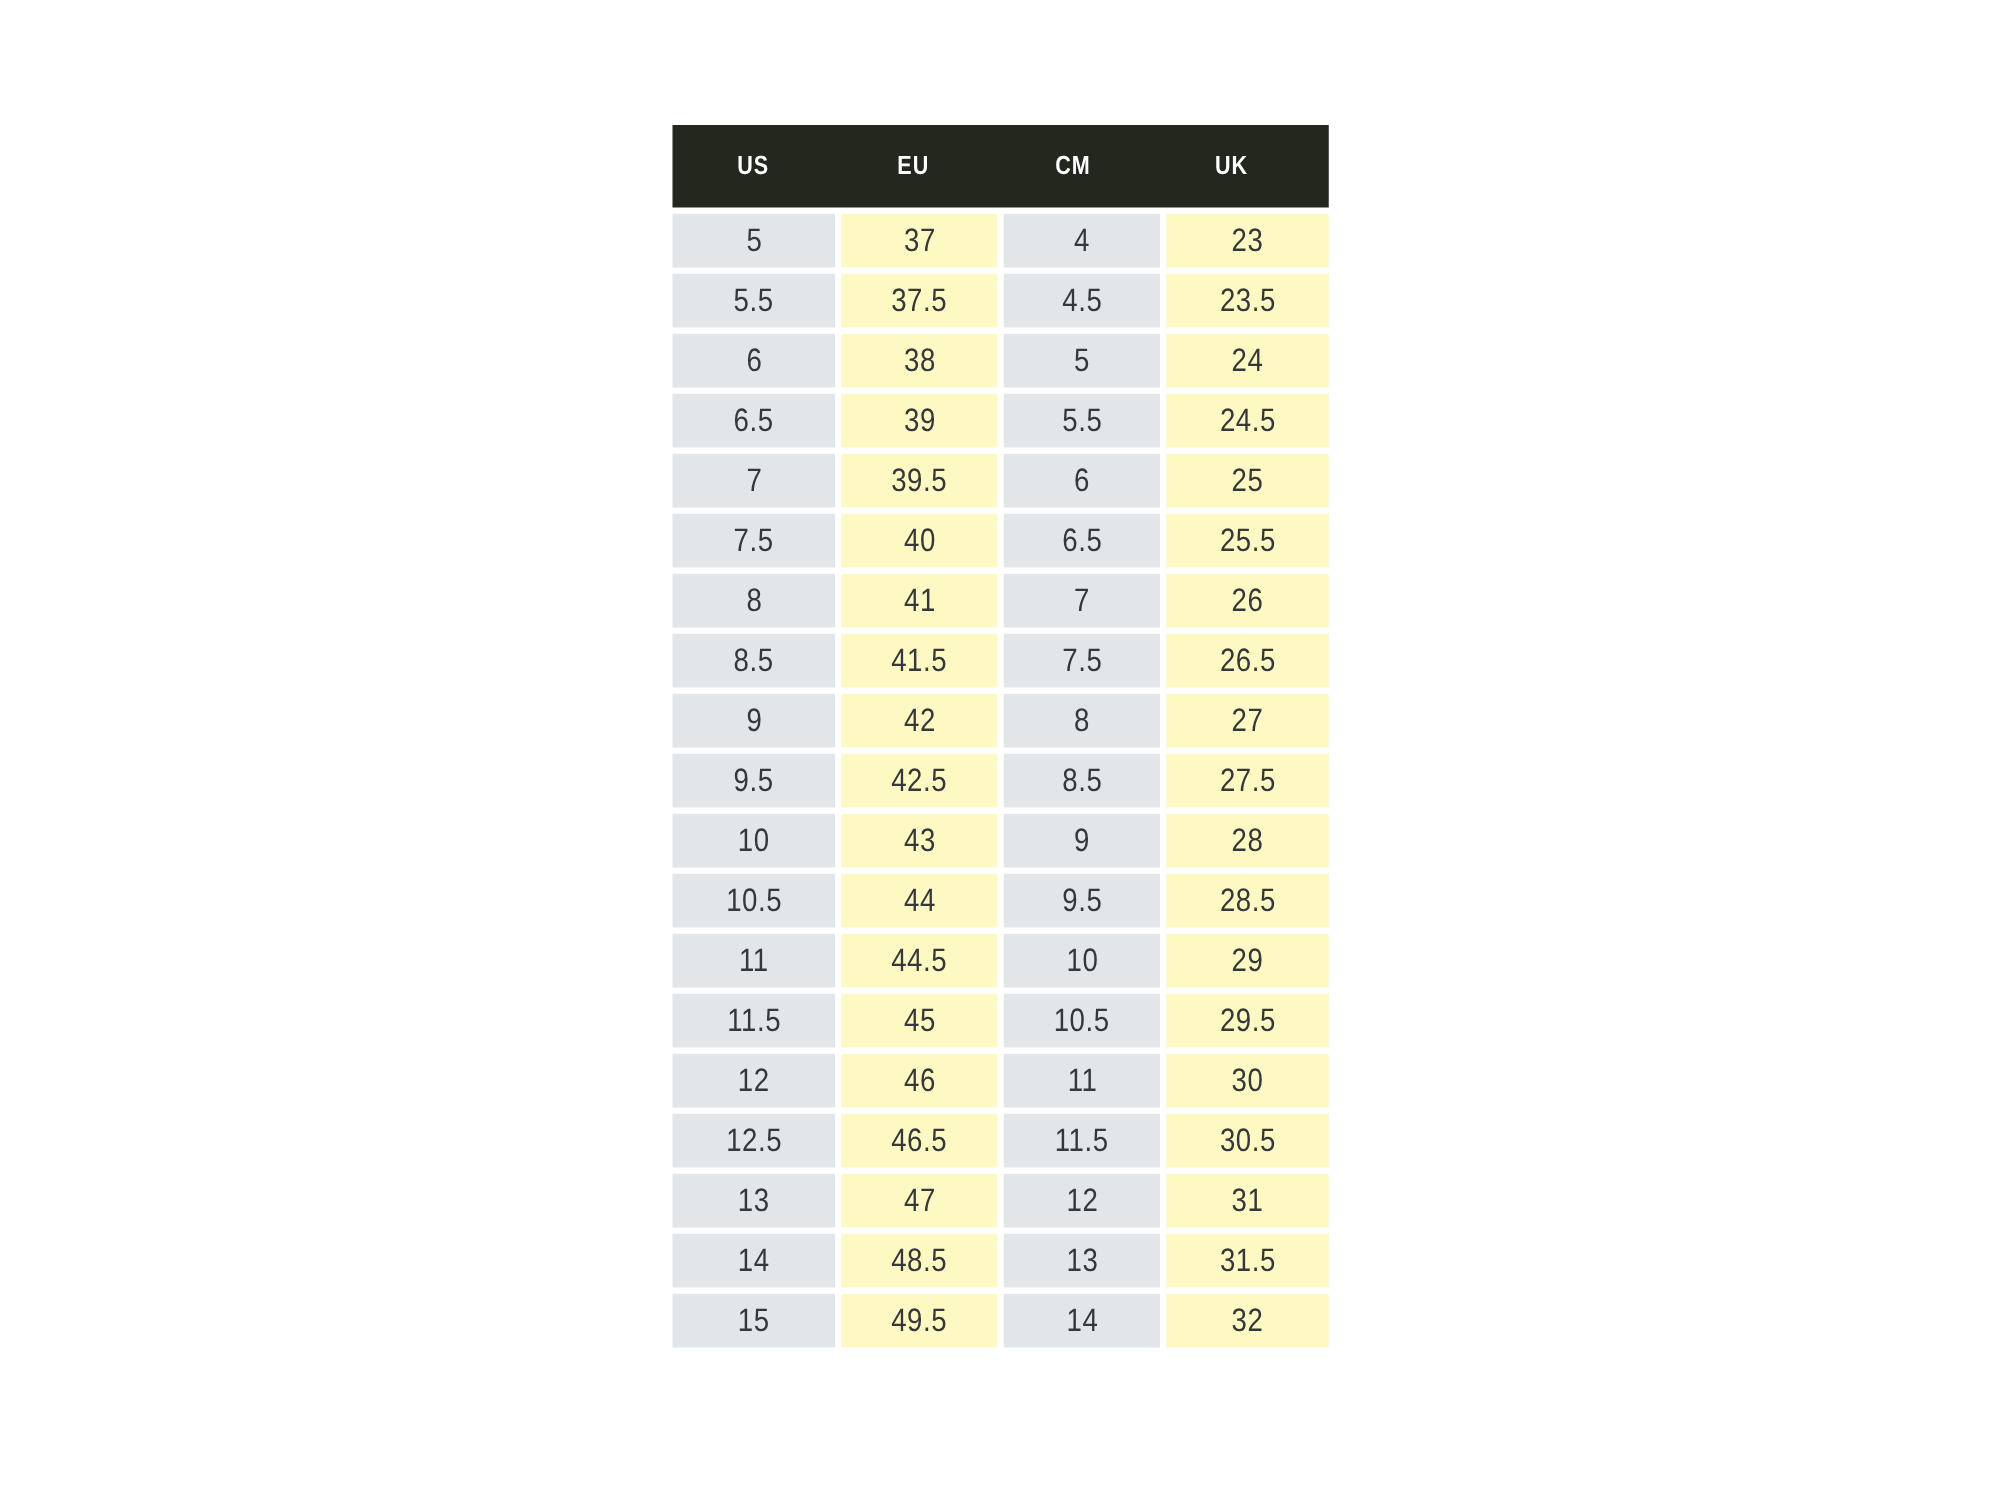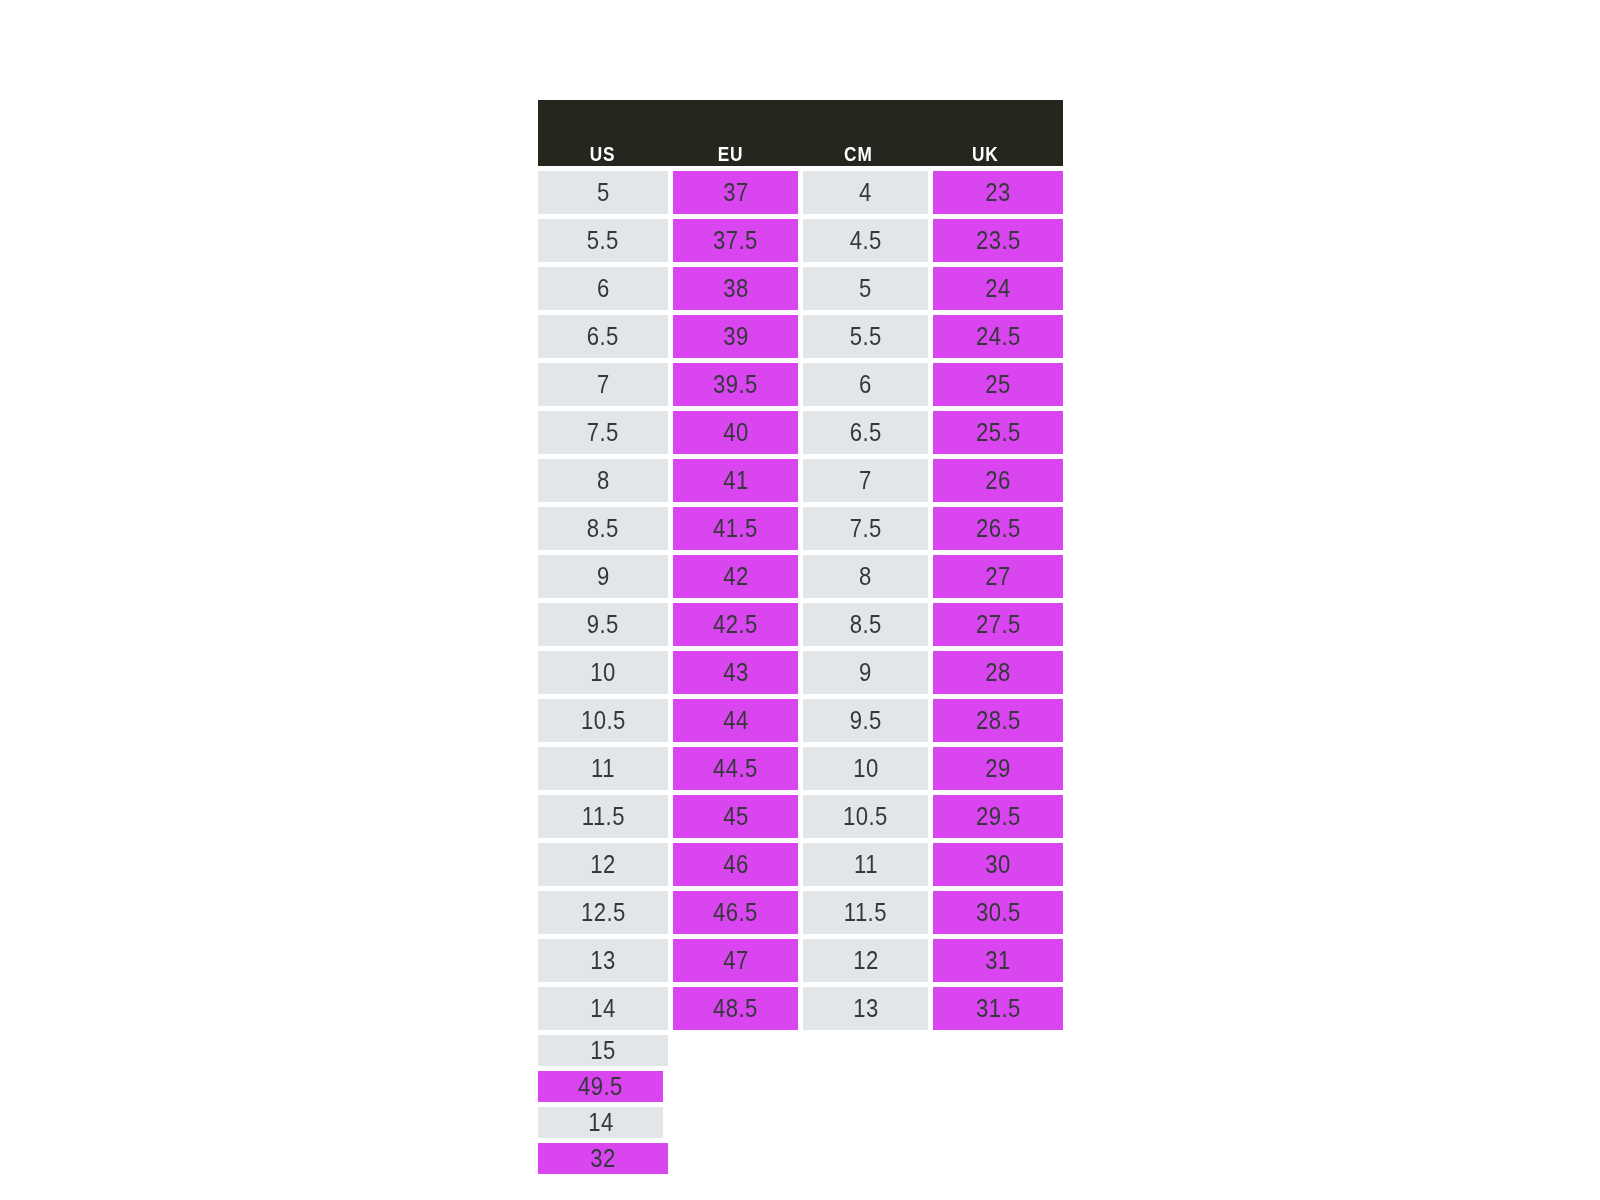--- a/index.html
+++ b/index.html
@@ -18,21 +18,21 @@
     width: 525px;
   }
   .header-bar {
     display: flex;
     height: 66px;
     background: #23271e;
     align-items: center;
   }
   .header-cell {
     display: flex;
-    align-items: flex-end;
+    align-items: center;
     justify-content: center;
     height: 100%;
   }
   .header-cell .label {
     display: inline-block;
     transform: scaleX(0.82);
     transform-origin: center;
     color: #ffffff;
     font-size: 21px;
     font-weight: bold;
@@ -40,33 +40,33 @@
   }
   .body-rows {
     margin-top: 5px;
   }
   .row {
     display: flex;
     gap: 5px;
     height: 43px;
     margin-bottom: 5px;
   }
-  .row:last-child { margin-bottom: 0; flex-direction: column; }
+  .row:last-child { margin-bottom: 0; }
   .cell {
     display: flex;
     align-items: center;
     justify-content: center;
     height: 100%;
   }
   .col-0 { width: 130px; }
   .col-1 { width: 125px; }
   .col-2 { width: 125px; }
   .col-3 { width: 130px; }
   .shade-dark  { background: #e3e6e9; }
-  .shade-light { background: #d946ef; }
+  .shade-light { background: #fef9c3; }
   .cell .num {
     display: inline-block;
     transform: scaleX(0.85);
     transform-origin: center;
     color: #35383a;
     font-size: 26px;
     font-weight: 400;
     letter-spacing: 0.5px;
   }
 </style>

